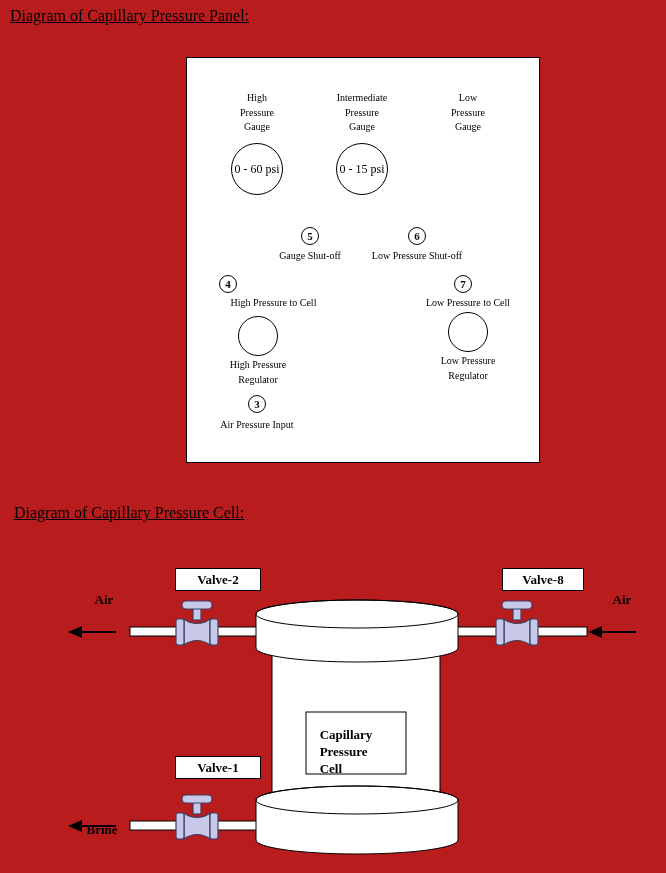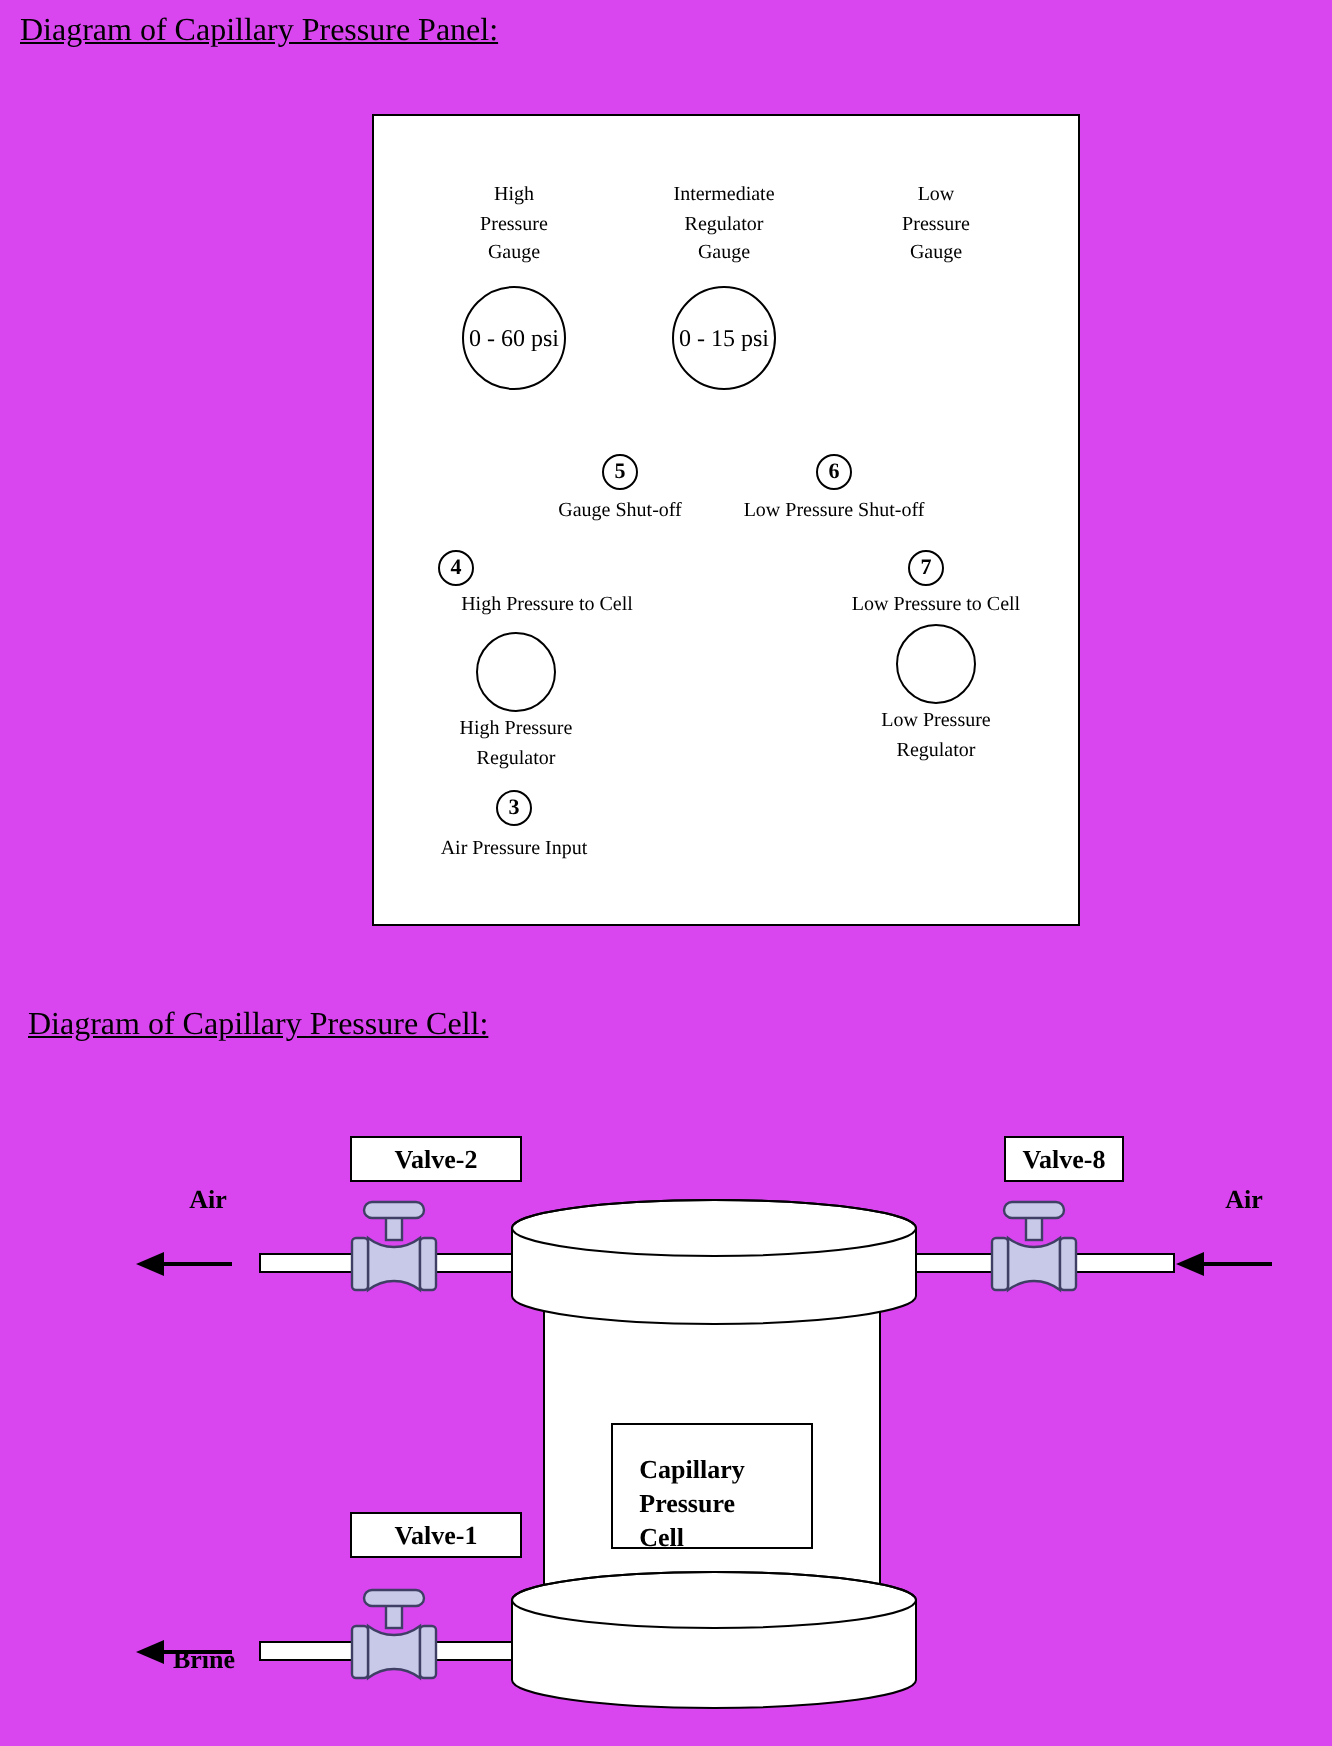--- a/index.html
+++ b/index.html
@@ -2,21 +2,21 @@
 <html><head>
 <meta charset="utf-8">
 <style>
   * { margin:0; padding:0; box-sizing:border-box; }
   html,body { background:#ffffff; }
   body {
     width:666px; height:873px;
     font-family:"Liberation Serif", serif;
     color:#000;
   }
-  .page { position:relative; width:666px; height:873px; background:#d946ef; overflow:hidden; }
+  .page { position:relative; width:666px; height:873px; background:#b91c1c; overflow:hidden; }
   .title {
     position:absolute; font-size:16px; line-height:18px;
     text-decoration:underline; white-space:nowrap;
   }
   .lbl {
     position:absolute; font-weight:normal; font-size:10px; line-height:14.5px;
     text-align:center; white-space:pre-line;
   }
   .circle {
     position:absolute; border:1px solid #000; border-radius:50%;
@@ -54,21 +54,21 @@
 <div class="page">
 
   <div class="title" style="left:10px; top:7px;">Diagram of Capillary Pressure Panel:</div>
 
   <div class="panel-box"></div>
 
   <div class="lbl" style="left:197px; top:91px; width:120px;">High
 Pressure
 Gauge</div>
   <div class="lbl" style="left:302px; top:91px; width:120px;">Intermediate
-Regulator
+Pressure
 Gauge</div>
   <div class="lbl" style="left:408px; top:91px; width:120px;">Low
 Pressure
 Gauge</div>
 
   <div class="circle gauge" style="left:231px; top:143px;">0 - 60 psi</div>
   <div class="circle gauge" style="left:336px; top:143px;">0 - 15 psi</div>
 
   <div class="circle num" style="left:301px; top:227px;">5</div>
   <div class="circle num" style="left:408px; top:227px;">6</div>
@@ -129,21 +129,21 @@
       <line class="arrow-line" x1="116" y1="826" x2="80" y2="826"></line>
       <polygon class="arrow-head" points="68,826 82,820 82,832"></polygon>
     </g>
 
     <use href="#valve-shape" class="valve" transform="translate(197,632)" fill="#c8c9e8"></use>
     <use href="#valve-shape" class="valve" transform="translate(517,632)" fill="#c8c9e8"></use>
     <use href="#valve-shape" class="valve" transform="translate(197,826)" fill="#c8c9e8"></use>
   </svg>
 
   <div class="tagbox" style="left:155px; top:568px; width:86px; height:23px;">Valve-2</div>
-  <div class="tagbox" style="left:482px; top:568px; width:60px; height:23px;">Valve-8</div>
+  <div class="tagbox" style="left:482px; top:568px; width:82px; height:23px;">Valve-8</div>
   <div class="tagbox" style="left:155px; top:756px; width:86px; height:23px;">Valve-1</div>
 
   <div class="flow" style="left:83px; top:592px; width:42px;">Air</div>
   <div class="flow" style="left:601px; top:592px; width:42px;">Air</div>
   <div class="flow" style="left:76px; top:822px; width:52px;">Brine</div>
 
   <div class="vessel-lbl">Capillary
 Pressure
 Cell</div>
 

